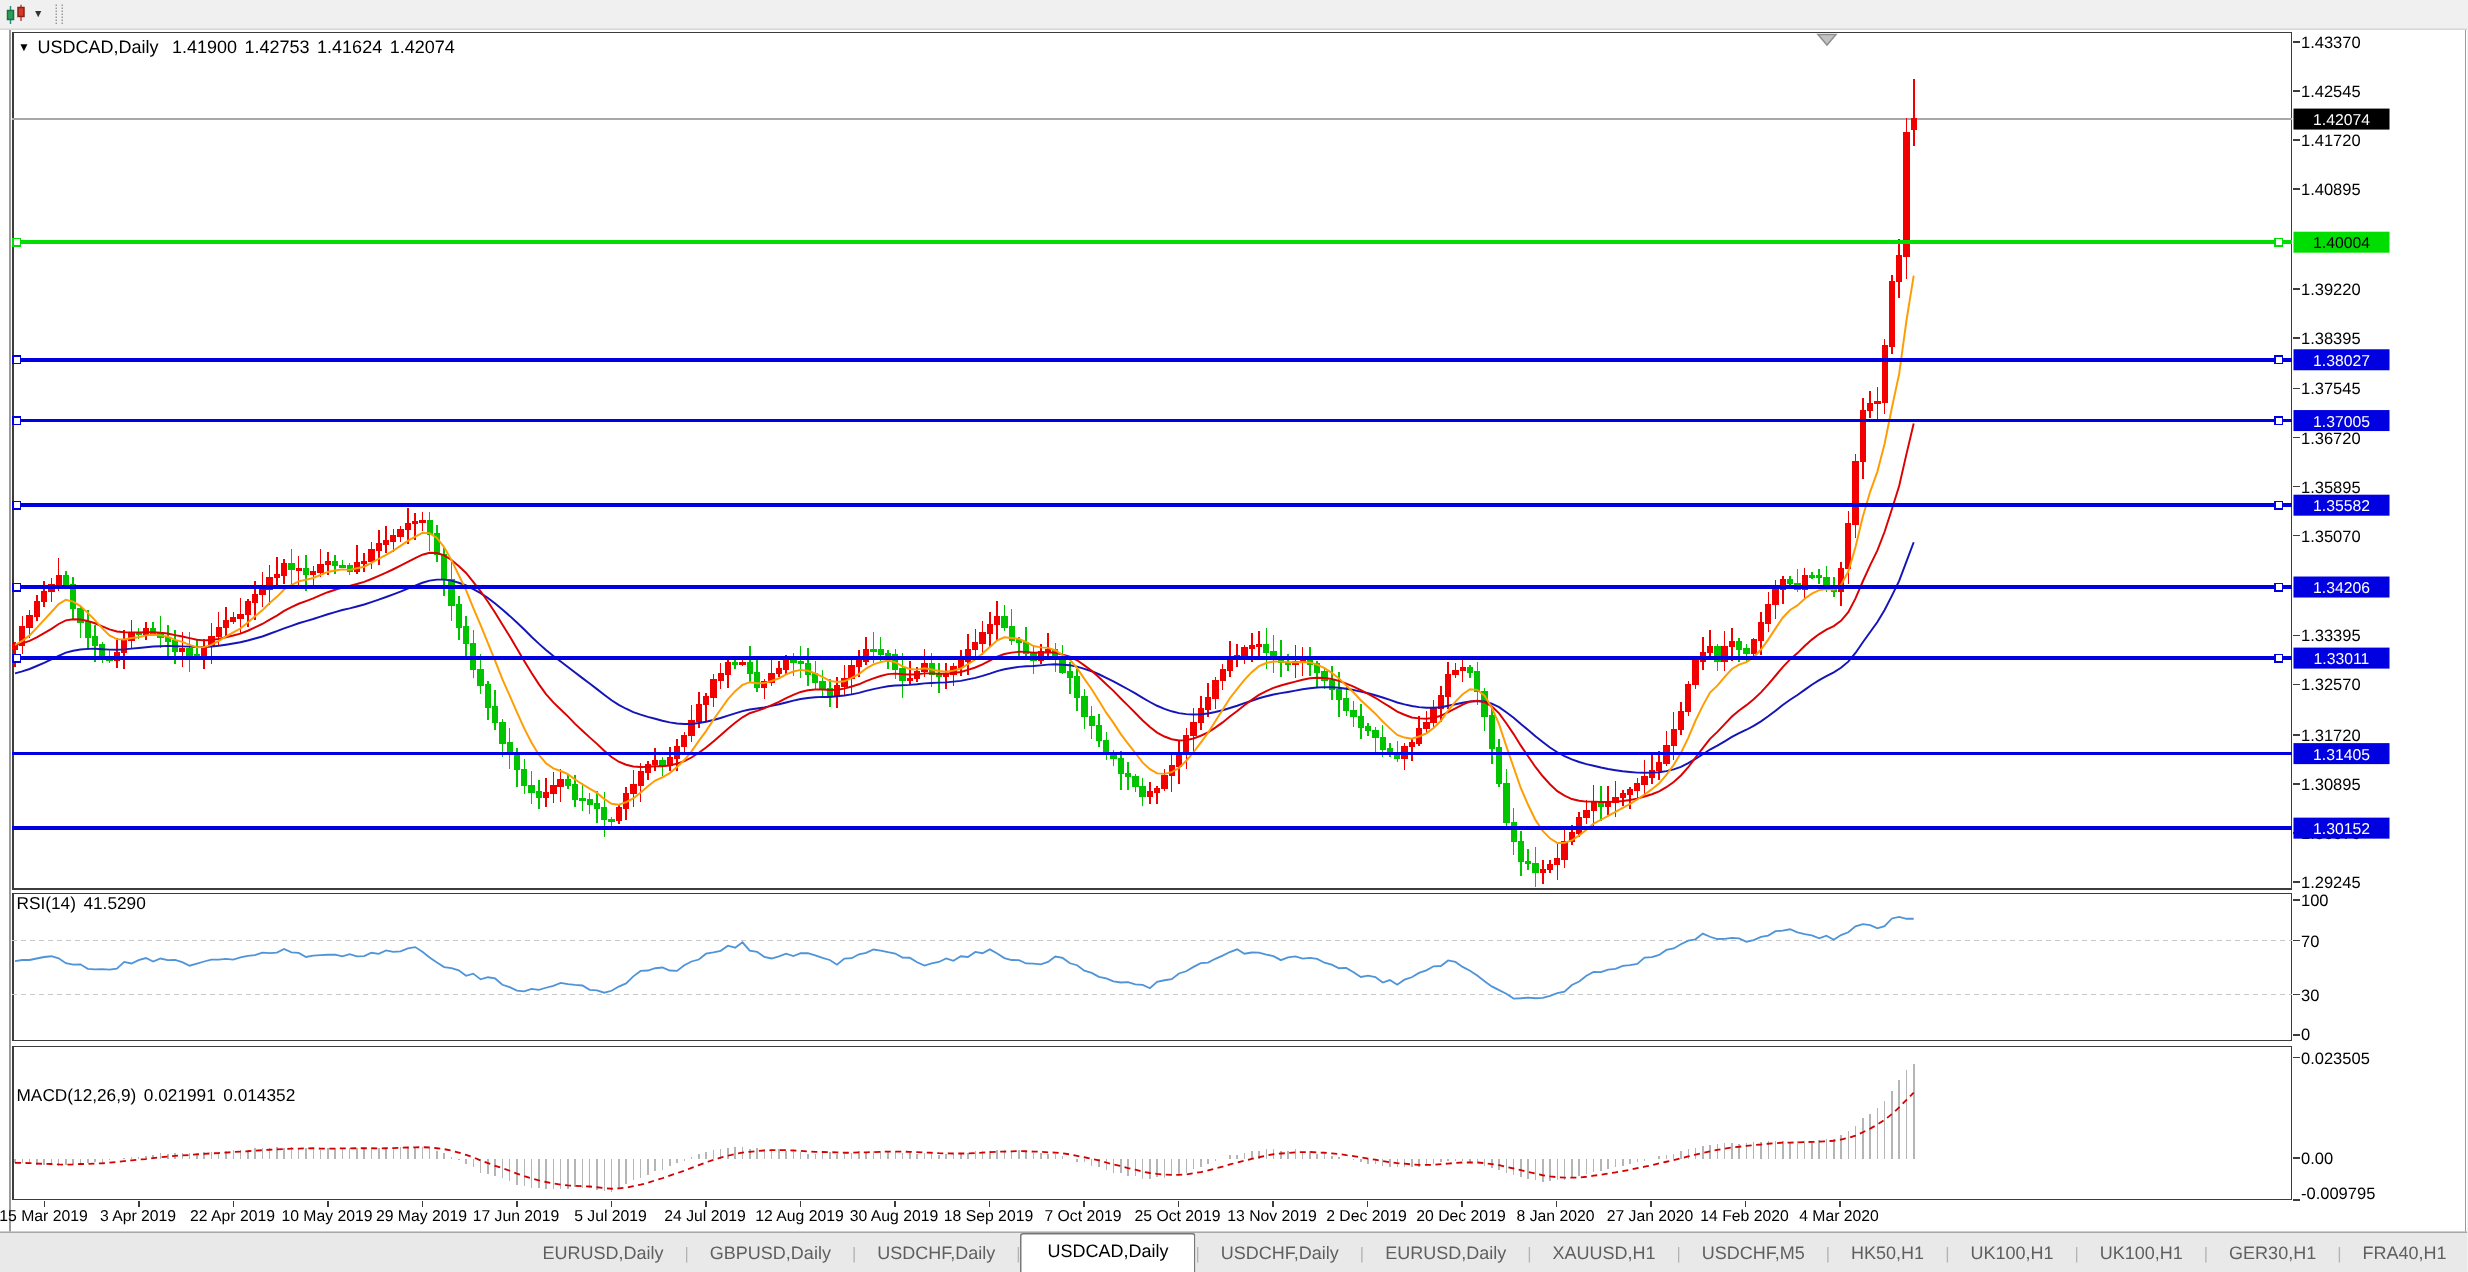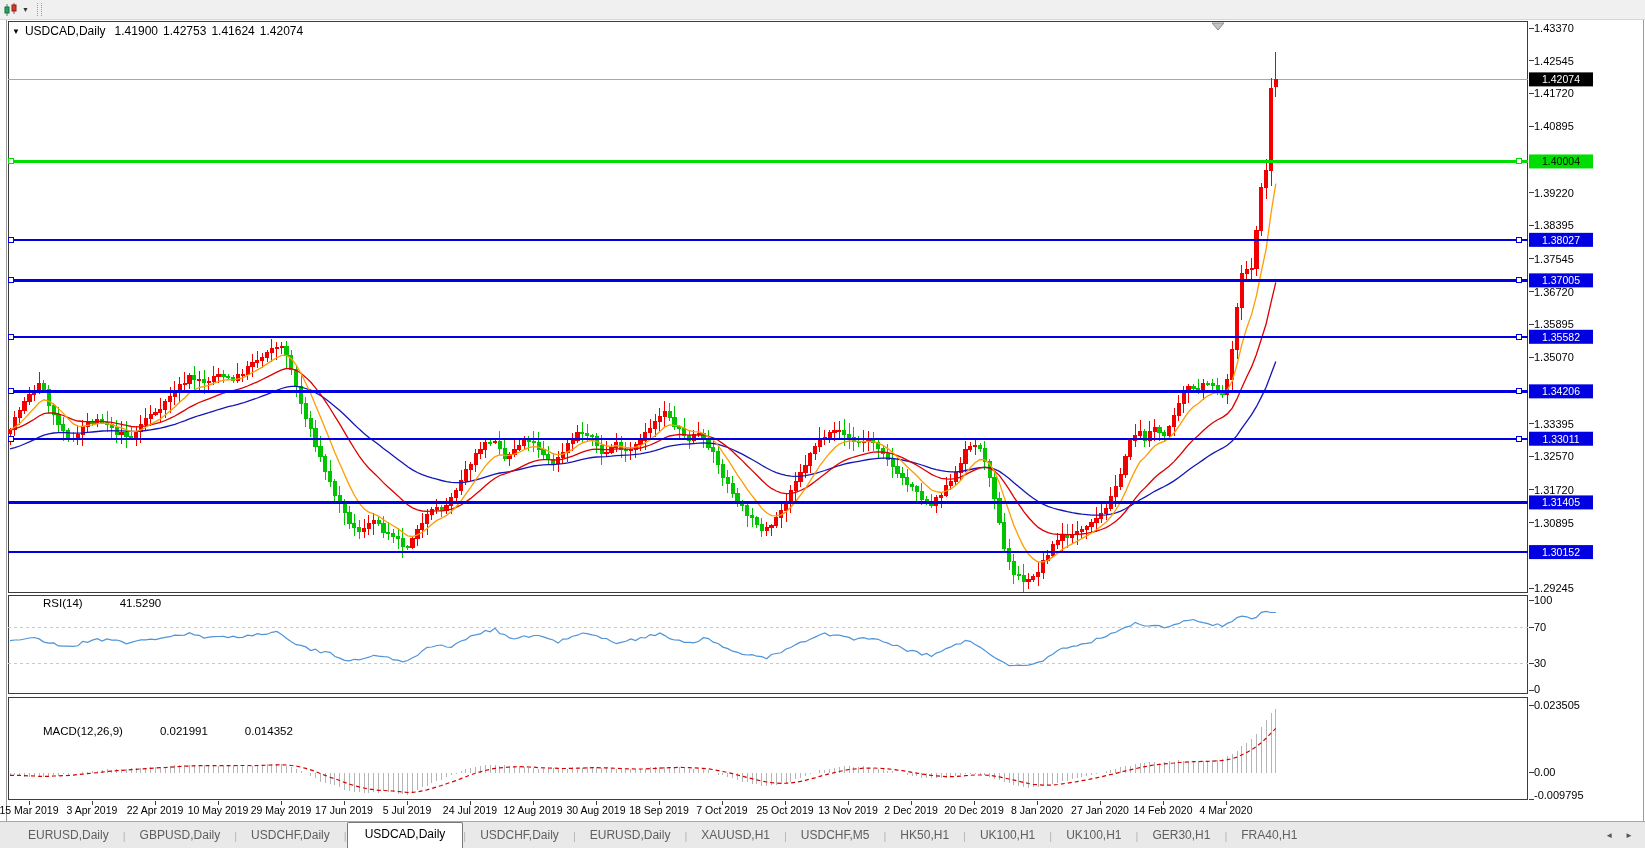--- a/index.html
+++ b/index.html
@@ -16,24 +16,24 @@
   
   #chart-area{position:absolute;top:20px;left:0;width:1645px;height:802px;background:#ffffff;}
   #cv{display:block;}
   .overlay{position:absolute;color:#000;white-space:nowrap;text-align:center;}
   #chart-title{top:4px;left:12px;font-size:12px;}
   #chart-title .tri{font-size:8px;vertical-align:1px;margin-right:5px;}
   #chart-title .sym{margin-right:9px;}
   #chart-title span.num{margin-right:5px;}
   #rsi-label{top:577px;left:11px;font-size:11.5px;}
   #macd-label{top:705px;left:11px;font-size:11.5px;}
-  #rsi-label span,#macd-label span{margin-right:5px;margin-left:32px;}
+  #rsi-label span,#macd-label span{margin-right:5px;}
   
   #tabbar{position:absolute;bottom:0;left:0;right:0;height:26px;background:#e9e9e9;
-    border-top:1px solid #a8a8a8;display:flex;align-items:flex-end;font-size:12px;color:#5f5f5f;}
+    border-top:1px solid #a8a8a8;display:flex;align-items:flex-end;font-size:12px;color:#5f5f5f;flex-direction:column;}
   #tabs{display:flex;align-items:flex-end;margin-left:14px;}
   .tab{padding:4px 14px 6px;white-space:nowrap;cursor:default;}
   .tab.active{background:#fff;border:1px solid #787878;border-bottom:none;border-radius:2px 2px 0 0;
     color:#000;padding:4px 17px 7px;margin-top:0;}
   .tab-sep{color:#b4b4b4;padding:0 0 6px;font-size:11px;}
   .tab-scrolls{margin-left:auto;margin-right:12px;padding-bottom:8px;color:#555;font-size:8px;display:flex;gap:12px;}
 </style>
 </head>
 <body>
 

